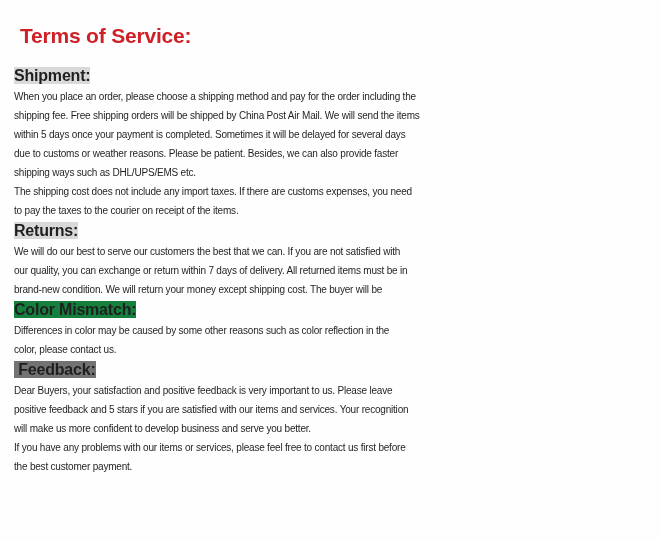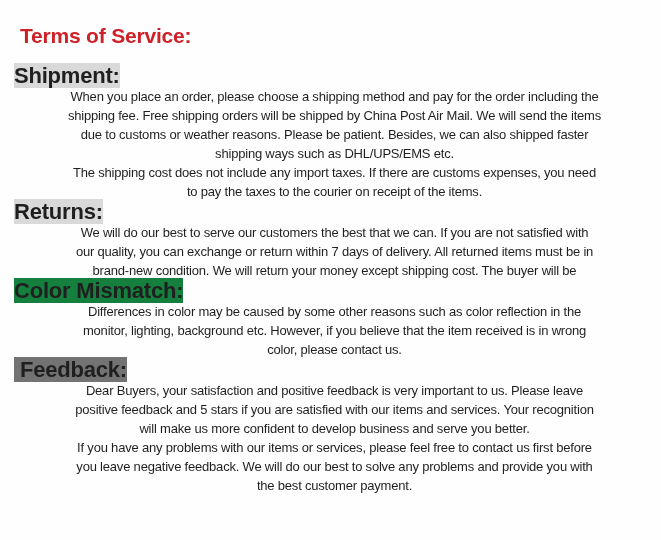--- a/index.html
+++ b/index.html
@@ -16,71 +16,69 @@
   }
   .title {
     font-size: 21px;
     font-weight: bold;
     line-height: 27px;
     margin: 0 0 16px 6px;
     letter-spacing: -0.2px;
   }
   .section { margin: 0; }
   .heading {
-    font-size: 22px;
+    font-size: 16px;
     font-weight: bold;
     line-height: 22px;
     margin: 0;
     letter-spacing: -0.2px;
   }
   .heading .hl {
     white-space: pre-wrap; 
   }
   .body-line {
-    font-size: 13px;
+    font-size: 10px;
     line-height: 19px;
     letter-spacing: -0.2px;
     white-space: nowrap;
-    text-align: center;
   }
 </style>
 </head>
 <body>
 
 <div class="page">
 
   <h1 class="title" style="color:#ce2027;">Terms of Service:</h1>
 
   <div class="section">
     <h2 class="heading"><span class="hl" style="background:#d9d9d9;">Shipment:</span></h2>
     <div class="body-line">When you place an order, please choose a shipping method and pay for the order including the</div>
     <div class="body-line">shipping fee. Free shipping orders will be shipped by China Post Air Mail. We will send the items</div>
-    <div class="body-line">due to customs or weather reasons. Please be patient. Besides, we can also shipped faster</div>
+    <div class="body-line">within 5 days once your payment is completed. Sometimes it will be delayed for several days</div>
+    <div class="body-line">due to customs or weather reasons. Please be patient. Besides, we can also provide faster</div>
     <div class="body-line">shipping ways such as DHL/UPS/EMS etc.</div>
     <div class="body-line">The shipping cost does not include any import taxes. If there are customs expenses, you need</div>
     <div class="body-line">to pay the taxes to the courier on receipt of the items.</div>
   </div>
 
   <div class="section">
     <h2 class="heading"><span class="hl" style="background:#d9d9d9;">Returns:</span></h2>
     <div class="body-line">We will do our best to serve our customers the best that we can. If you are not satisfied with</div>
     <div class="body-line">our quality, you can exchange or return within 7 days of delivery. All returned items must be in</div>
     <div class="body-line">brand-new condition. We will return your money except shipping cost. The buyer will be</div>
   </div>
 
   <div class="section">
     <h2 class="heading"><span class="hl" style="background:#15803d;">Color Mismatch:</span></h2>
     <div class="body-line">Differences in color may be caused by some other reasons such as color reflection in the</div>
-    <div class="body-line">monitor, lighting, background etc. However, if you believe that the item received is in wrong</div>
     <div class="body-line">color, please contact us.</div>
   </div>
 
   <div class="section">
     <h2 class="heading"><span class="hl" style="background:#737373;"> Feedback:</span></h2>
     <div class="body-line">Dear Buyers, your satisfaction and positive feedback is very important to us. Please leave</div>
     <div class="body-line">positive feedback and 5 stars if you are satisfied with our items and services. Your recognition</div>
     <div class="body-line">will make us more confident to develop business and serve you better.</div>
     <div class="body-line">If you have any problems with our items or services, please feel free to contact us first before</div>
-    <div class="body-line">you leave negative feedback. We will do our best to solve any problems and provide you with</div>
     <div class="body-line">the best customer payment.</div>
   </div>
 
 </div>
 
 </body></html>

